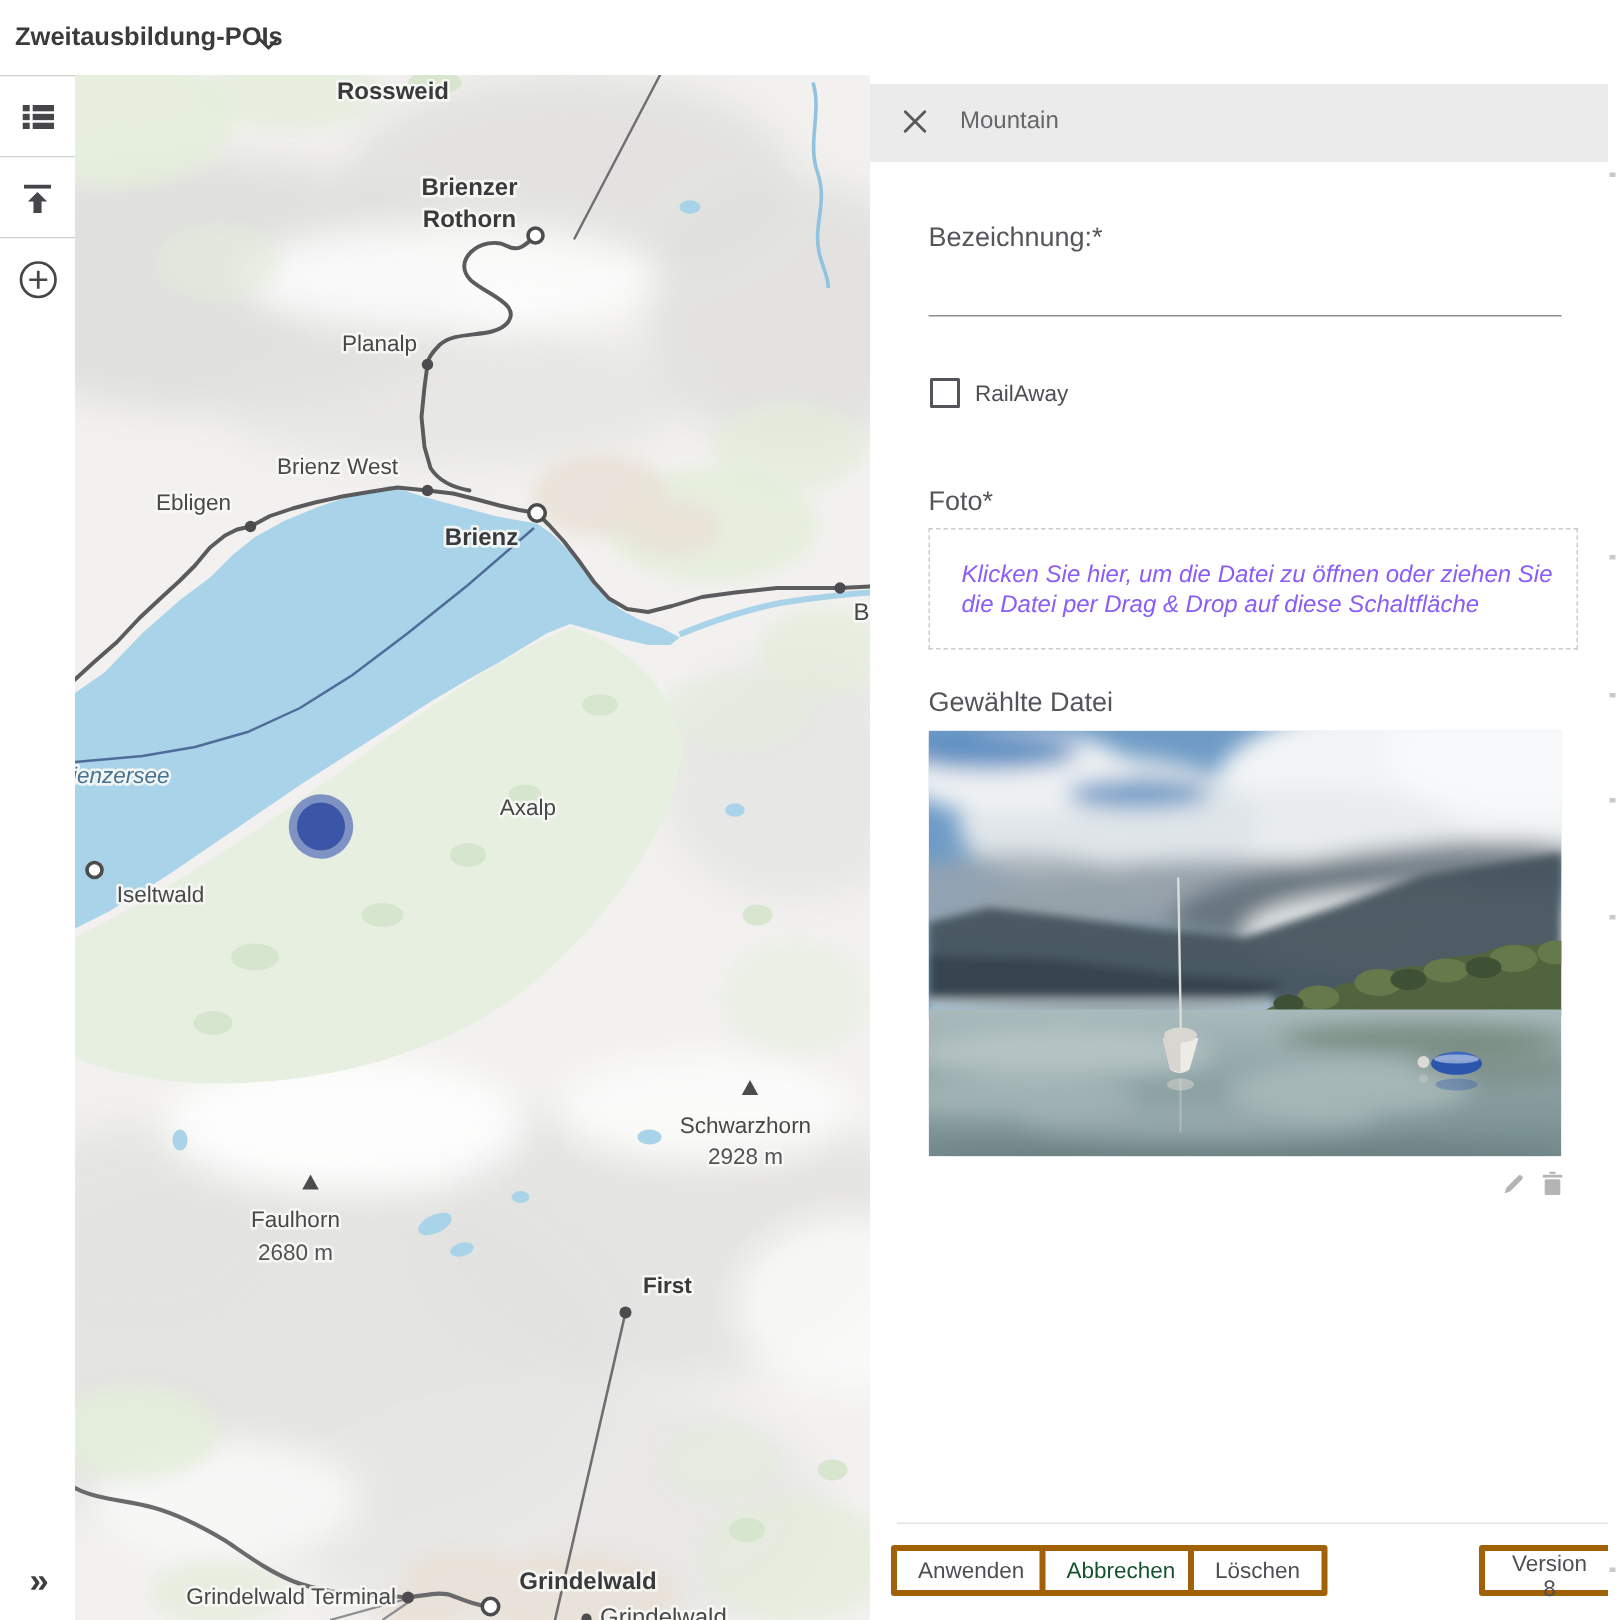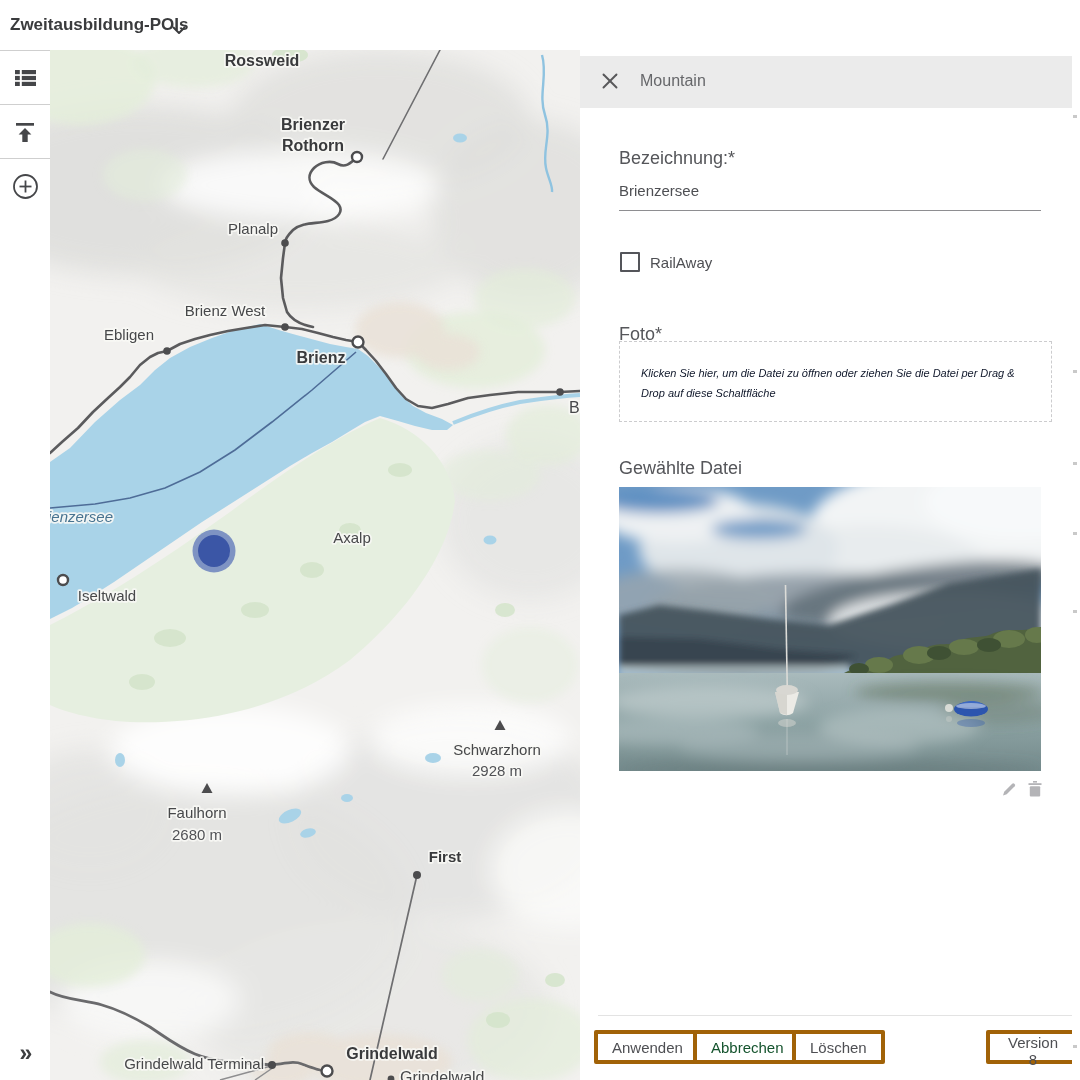--- a/index.html
+++ b/index.html
@@ -27,22 +27,22 @@
   
   #panel{position:absolute;left:580px;top:50px;width:500px;height:1030px;background:#fff;}
   #panel-header{position:absolute;left:0;top:6px;width:492px;height:52px;background:#ebebeb;}
   #close-btn{position:absolute;left:22px;top:17px;width:18px;height:18px;cursor:pointer;}
   #panel-title{position:absolute;left:60px;top:16px;font-size:16px;color:#66676a;}
   .f-label{position:absolute;left:39px;font-size:18px;color:#55565a;}
   #name-value{position:absolute;left:39px;top:132px;width:422px;font-size:15px;color:#4e4f53;}
   #name-underline{position:absolute;left:39px;top:160px;width:422px;height:1px;background:#8e8e91;}
   #railaway-box{position:absolute;left:40px;top:202px;width:16px;height:16px;border:2px solid #54555a;border-radius:1px;background:#fff;cursor:pointer;}
   #railaway-label{position:absolute;left:70px;top:204px;font-size:15px;color:#4e4f53;}
-  #dropzone{position:absolute;left:39px;top:291px;width:400px;height:58px;border:1px dashed #ccccce;
-            padding:21px 10px 0 21px;font-size:11px;font-style:italic;color:#0f172a;line-height:20px;cursor:pointer;}
+  #dropzone{position:absolute;left:39px;top:302px;width:400px;height:58px;border:1px dashed #ccccce;
+            padding:21px 10px 0 21px;font-size:16px;font-style:italic;color:#8b5cf6;line-height:20px;cursor:pointer;}
   #photo{position:absolute;left:39px;top:437px;width:422px;height:284px;overflow:hidden;}
   #filename{position:absolute;left:39px;top:732px;width:360px;font-size:15px;color:#4e4f53;}
   #edit-icon{position:absolute;left:421px;top:731px;cursor:pointer;}
   #delete-icon{position:absolute;left:448px;top:731px;cursor:pointer;}
   #footer-divider{position:absolute;left:18px;top:965px;width:474px;height:1px;background:#e3e3e3;}
   .btn{position:absolute;top:980px;height:34px;background:#fff;border:4px solid #a16207;border-radius:2px;
        font-family:"Liberation Sans",sans-serif;font-size:15px;color:#4e4f53;cursor:pointer;padding:0 14px;}
   .btn.disabled{color:#14532d;cursor:default;}
   
   #right-strip{position:absolute;left:1072px;top:50px;width:8px;height:1030px;background:#fff;}
@@ -252,21 +252,20 @@
       <div id="close-btn">
         <svg width="16" height="16" viewBox="0 0 16 16">
           <line x1="1.5" y1="1.5" x2="14.5" y2="14.5" stroke="#58585a" stroke-width="1.9" stroke-linecap="round"></line>
           <line x1="14.5" y1="1.5" x2="1.5" y2="14.5" stroke="#58585a" stroke-width="1.9" stroke-linecap="round"></line>
         </svg>
       </div>
       <div id="panel-title">Mountain</div>
     </div>
 
     <div class="f-label" style="top:98px">Bezeichnung:*</div>
-    <div id="name-value">Brienzersee</div>
     <div id="name-underline"></div>
 
     <div id="railaway-box"></div>
     <div id="railaway-label">RailAway</div>
 
     <div class="f-label" style="top:274px">Foto*</div>
     <div id="dropzone">Klicken Sie hier, um die Datei zu öffnen oder ziehen Sie die Datei per Drag &amp; Drop auf diese Schaltfläche</div>
 
     <div class="f-label" style="top:408px">Gewählte Datei</div>
 

